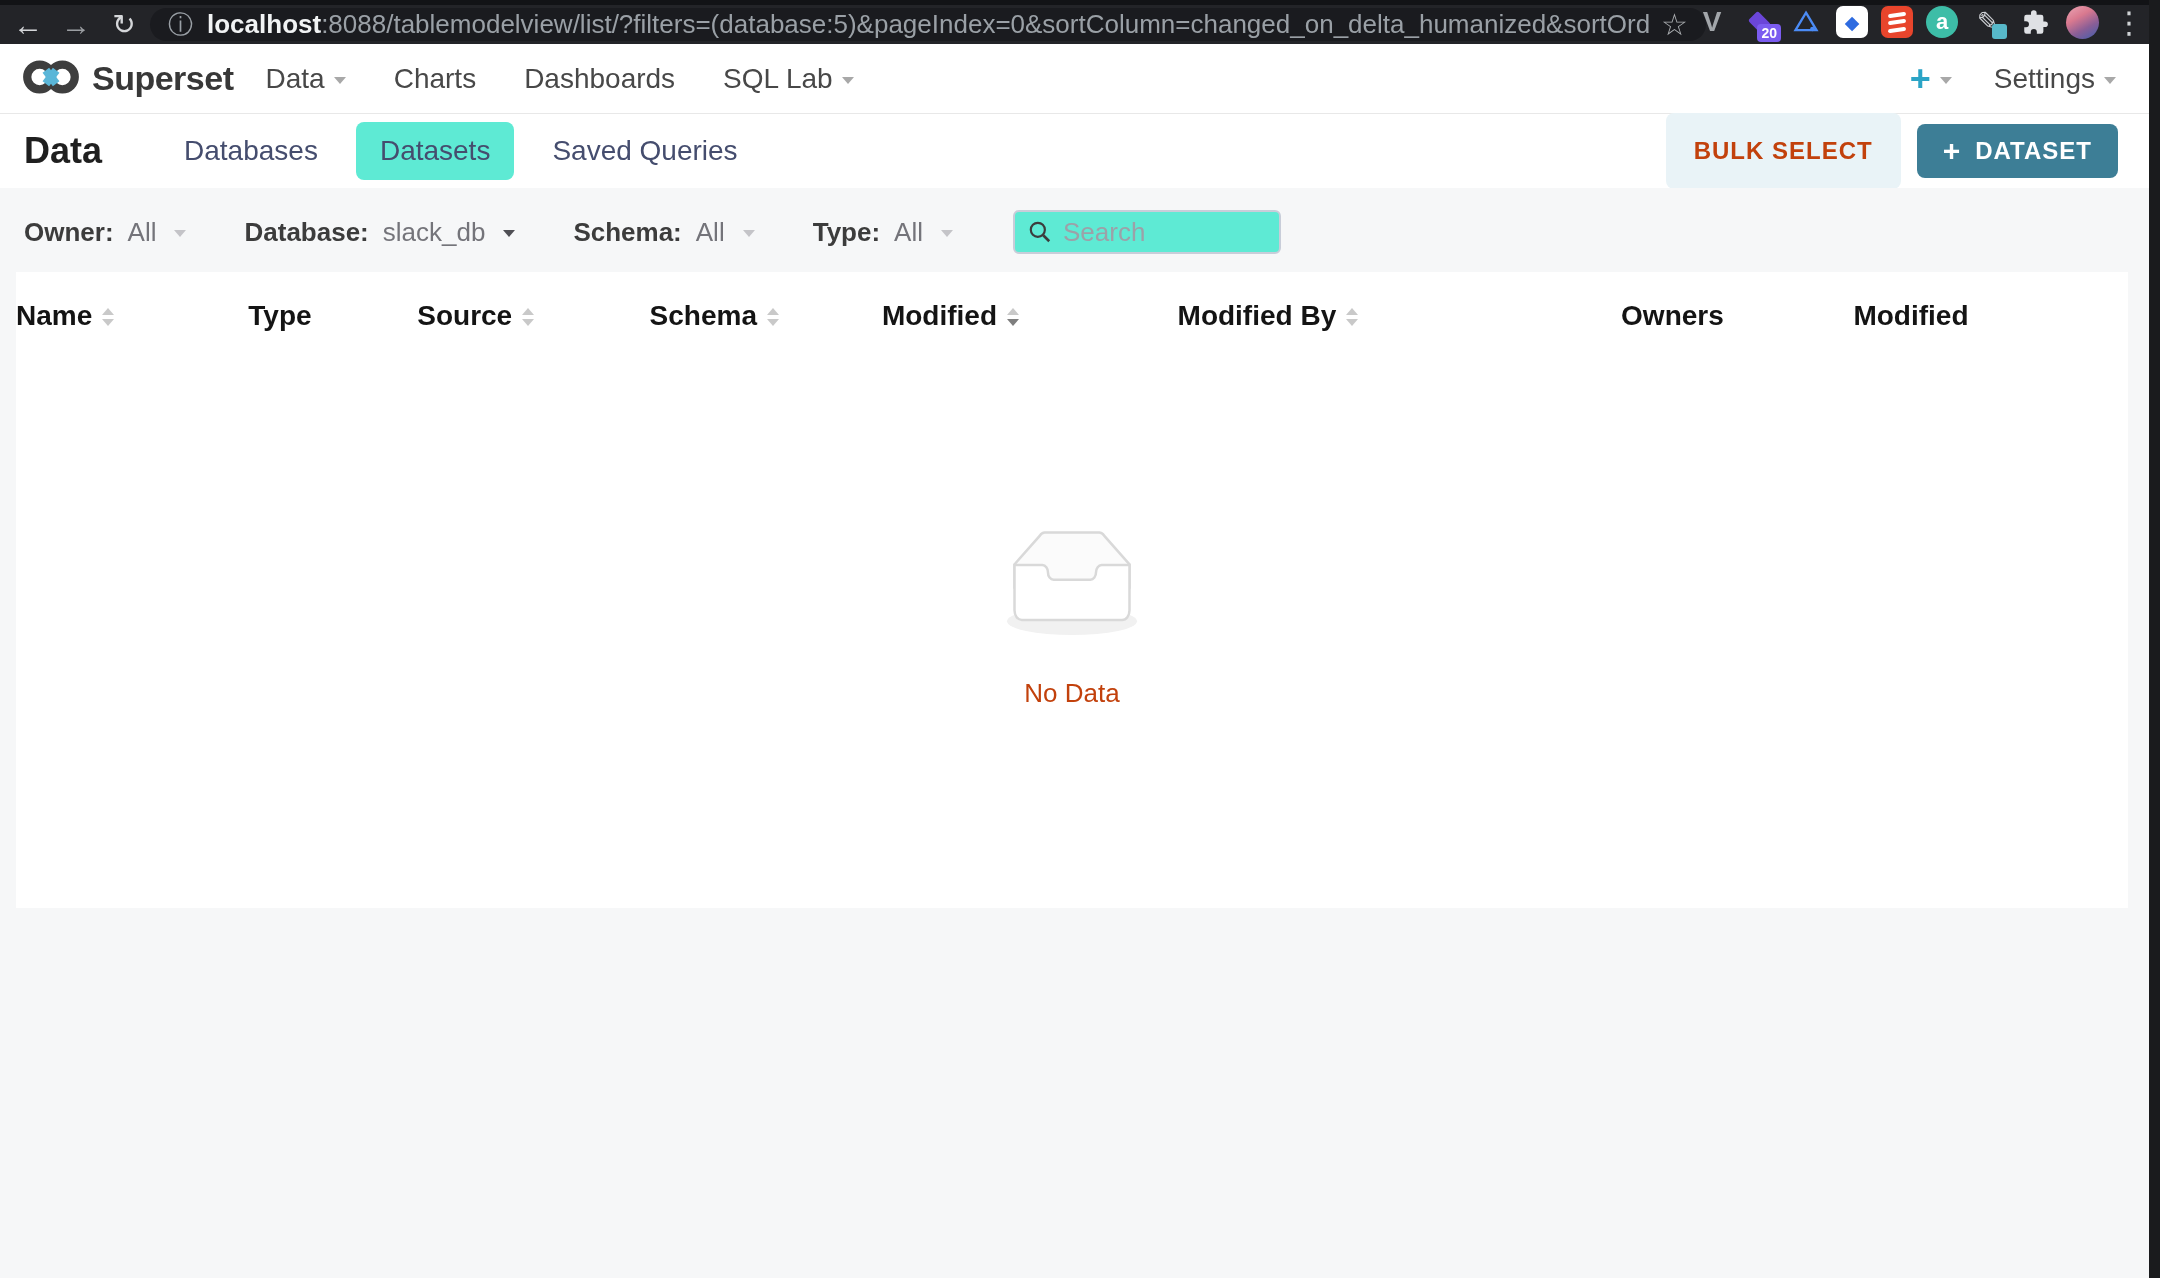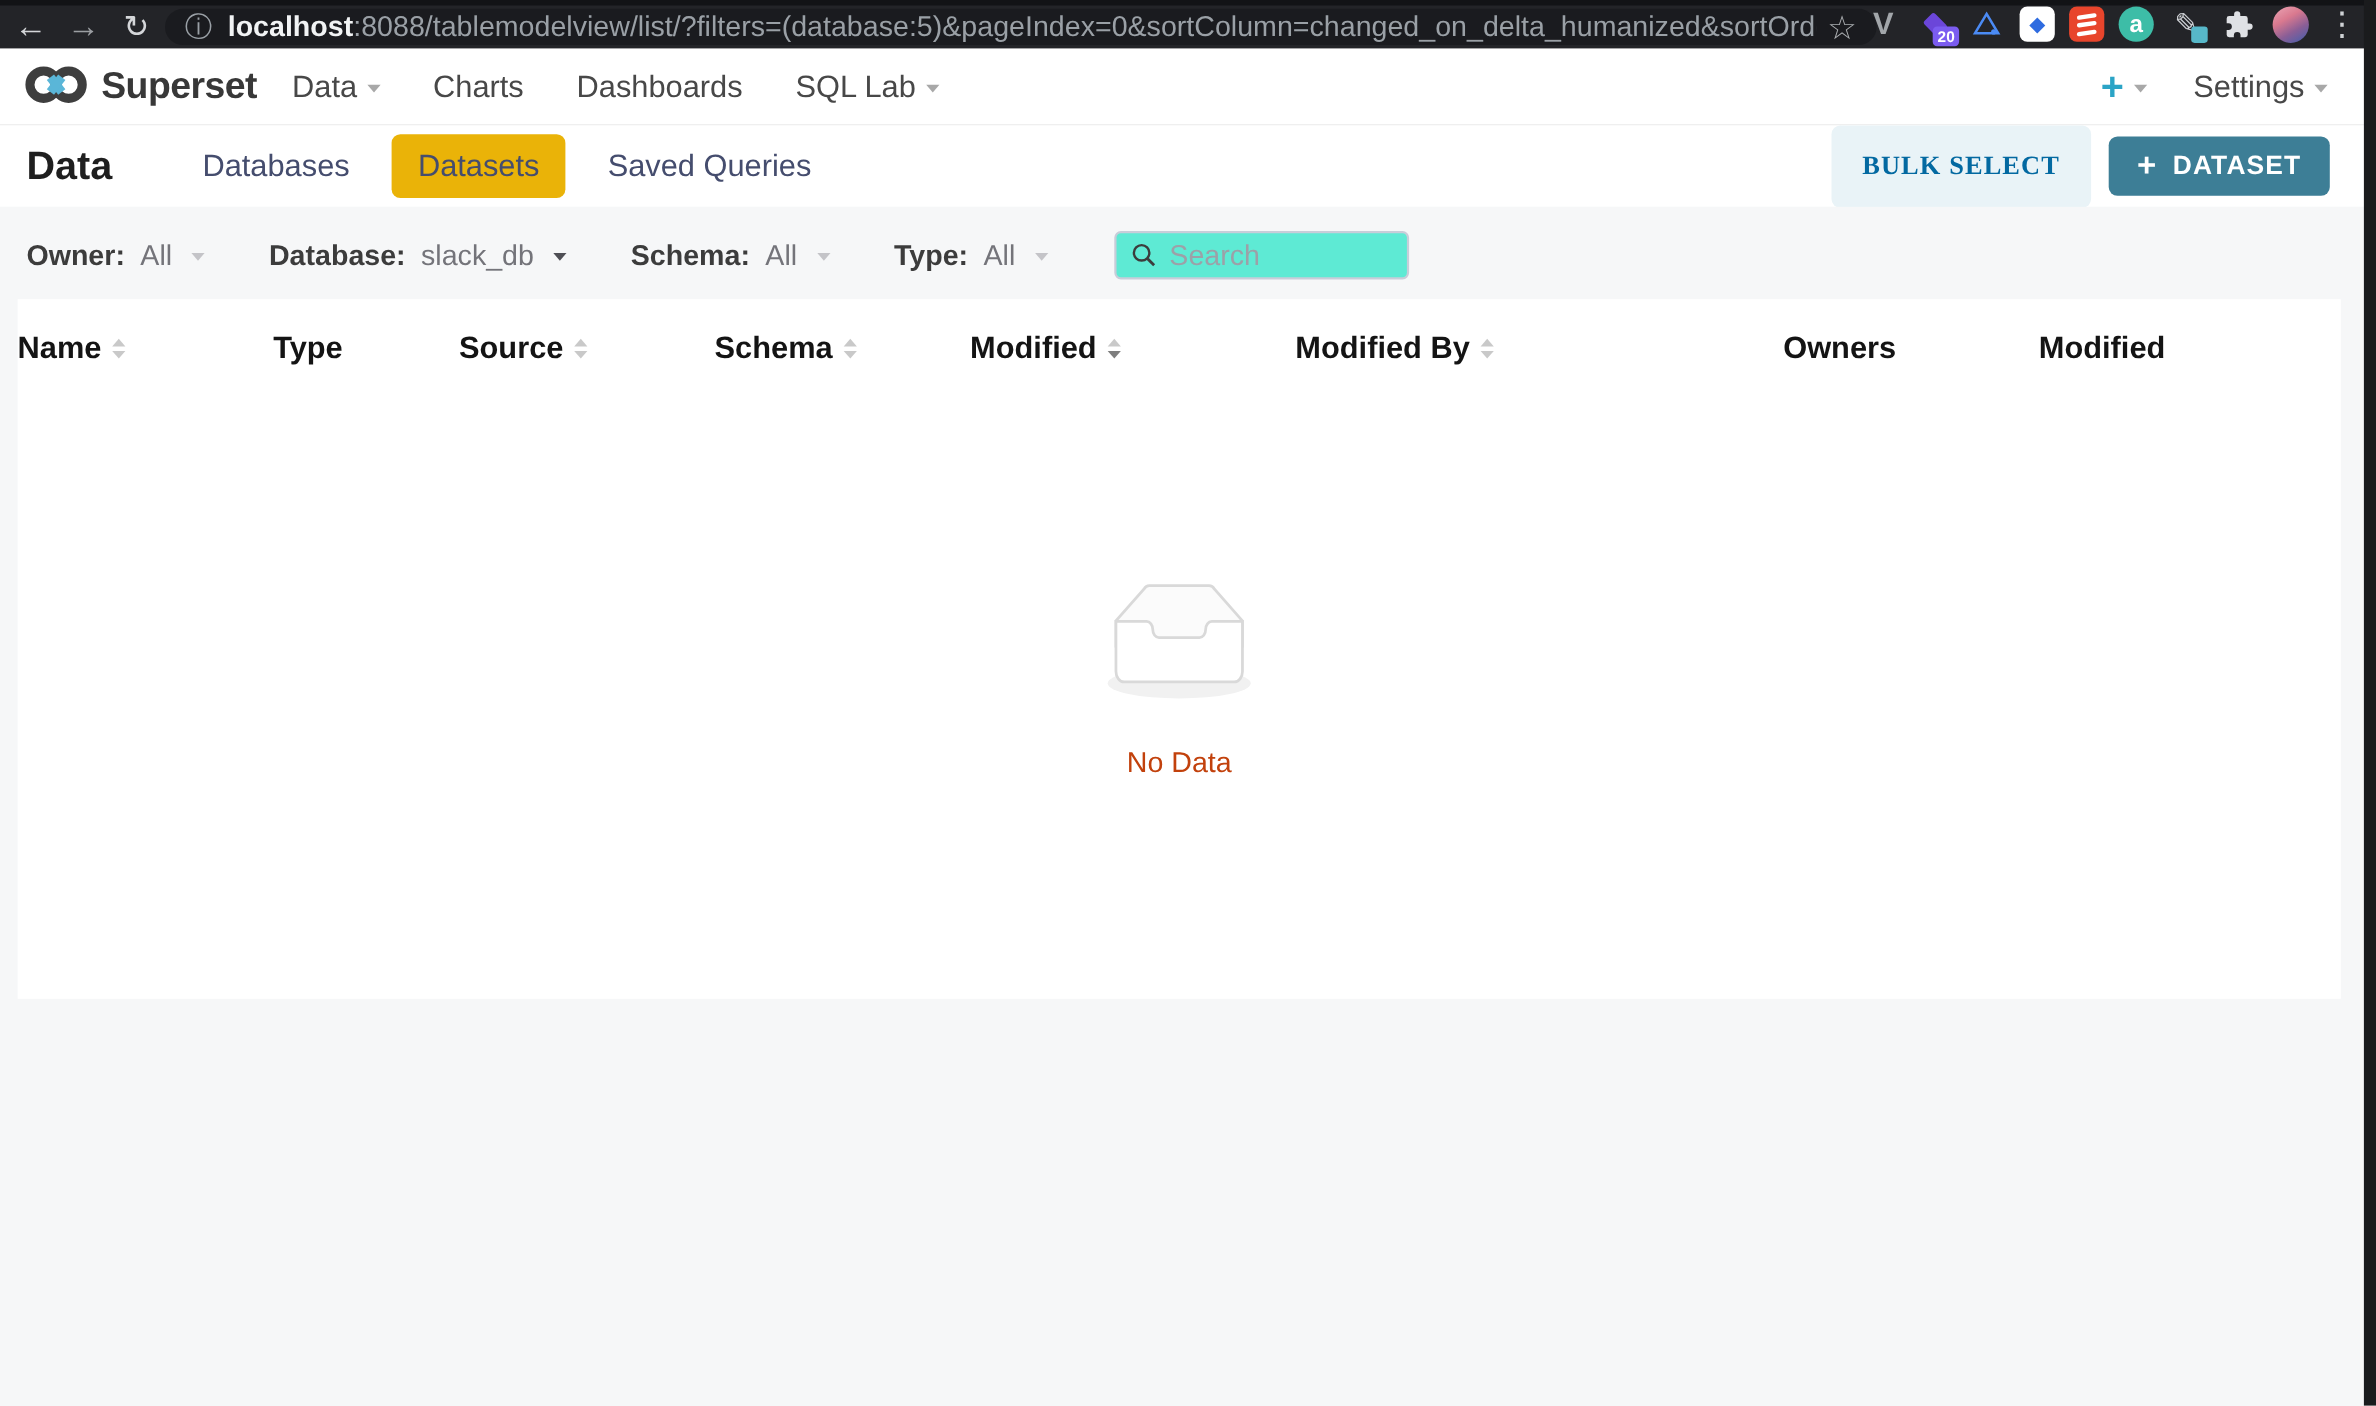--- a/index.html
+++ b/index.html
@@ -50,24 +50,24 @@
   .nav-plus { display:flex; align-items:center; }
   .nav-plus .plus-glyph { color:#2BA4C6; font-size:36px; font-weight:bold; line-height:30px; }
   .nav-settings { display:flex; align-items:center; font-size:28px; color:#484848; }
 
   
   .subheader { position:absolute; top:114px; left:0; width:2160px; height:74px; background:#FFFFFF;
                display:flex; align-items:center; padding:0 42px 0 24px; }
   .page-title { font-size:36px; font-weight:bold; color:#1F1F1F; margin-right:58px; }
   .tabs { display:flex; align-items:center; gap:14px; }
   .tab { padding:13px 24px; font-size:28px; color:#454D6E; border-radius:8px; cursor:pointer; white-space:nowrap; }
-  .tab.active { background:#eab308; }
+  .tab.active { background:#5eead4; }
   .sub-spacer { flex:1; }
-  .btn-bulk { background:#E9F3F7; color:#0369a1; font-size:24px; font-weight:bold; letter-spacing:1px;
-              padding:24px 28px; border-radius:8px; border:none; cursor:pointer; font-family:Liberation Serif, serif; }
+  .btn-bulk { background:#E9F3F7; color:#c2410c; font-size:24px; font-weight:bold; letter-spacing:1px;
+              padding:24px 28px; border-radius:8px; border:none; cursor:pointer; font-family:Liberation Sans, sans-serif; }
   .btn-dataset { margin-left:16px; background:#3D7E96; color:#FFFFFF; font-size:24px; font-weight:bold; letter-spacing:1px;
                  padding:13px 26px; border-radius:8px; border:none; cursor:pointer; font-family:inherit;
                  display:flex; align-items:center; gap:14px; }
   .btn-dataset .plus-glyph { font-size:30px; font-weight:bold; line-height:24px; }
 
   
   .content { position:absolute; top:188px; left:0; width:2160px; height:1090px; background:#F6F7F8; }
   .filters-row { display:flex; align-items:center; padding:22px 0 0 24px; height:66px; }
   .filter-group { display:flex; align-items:center; margin-right:58px; cursor:pointer; }
   .filter-label { font-size:26px; font-weight:bold; color:#3C3C3C; }

